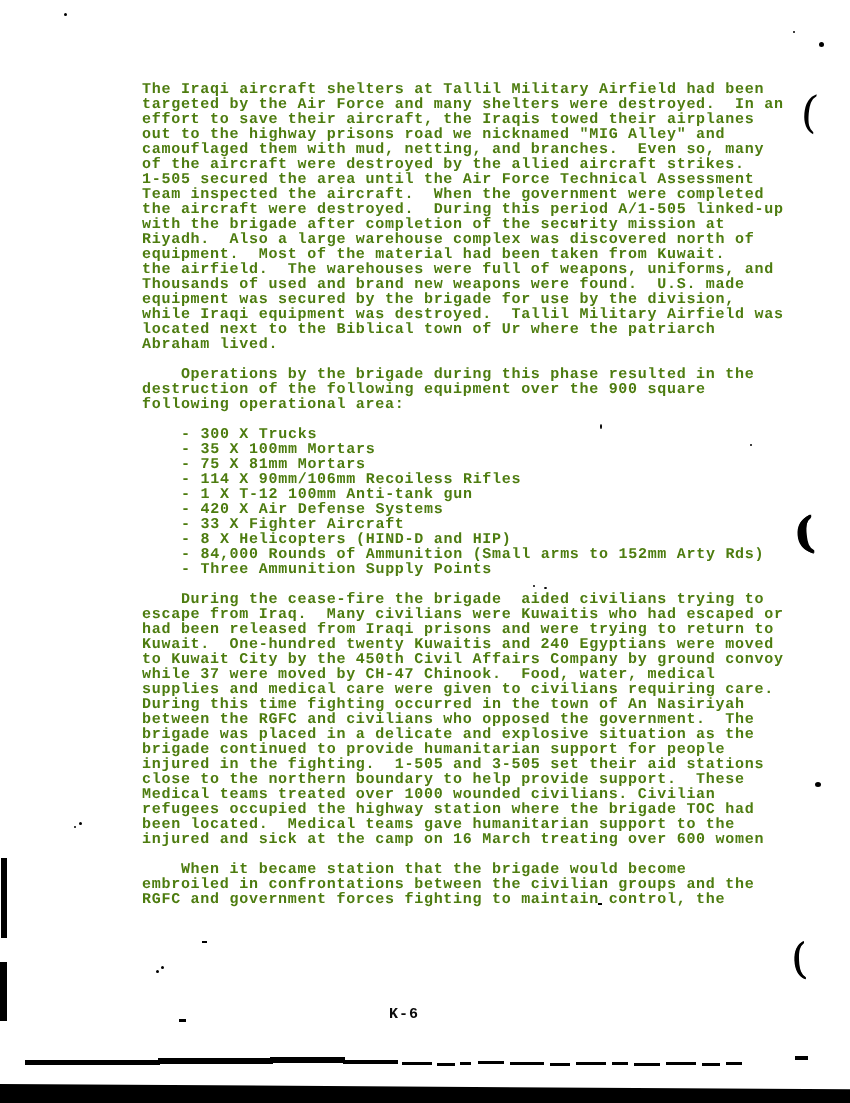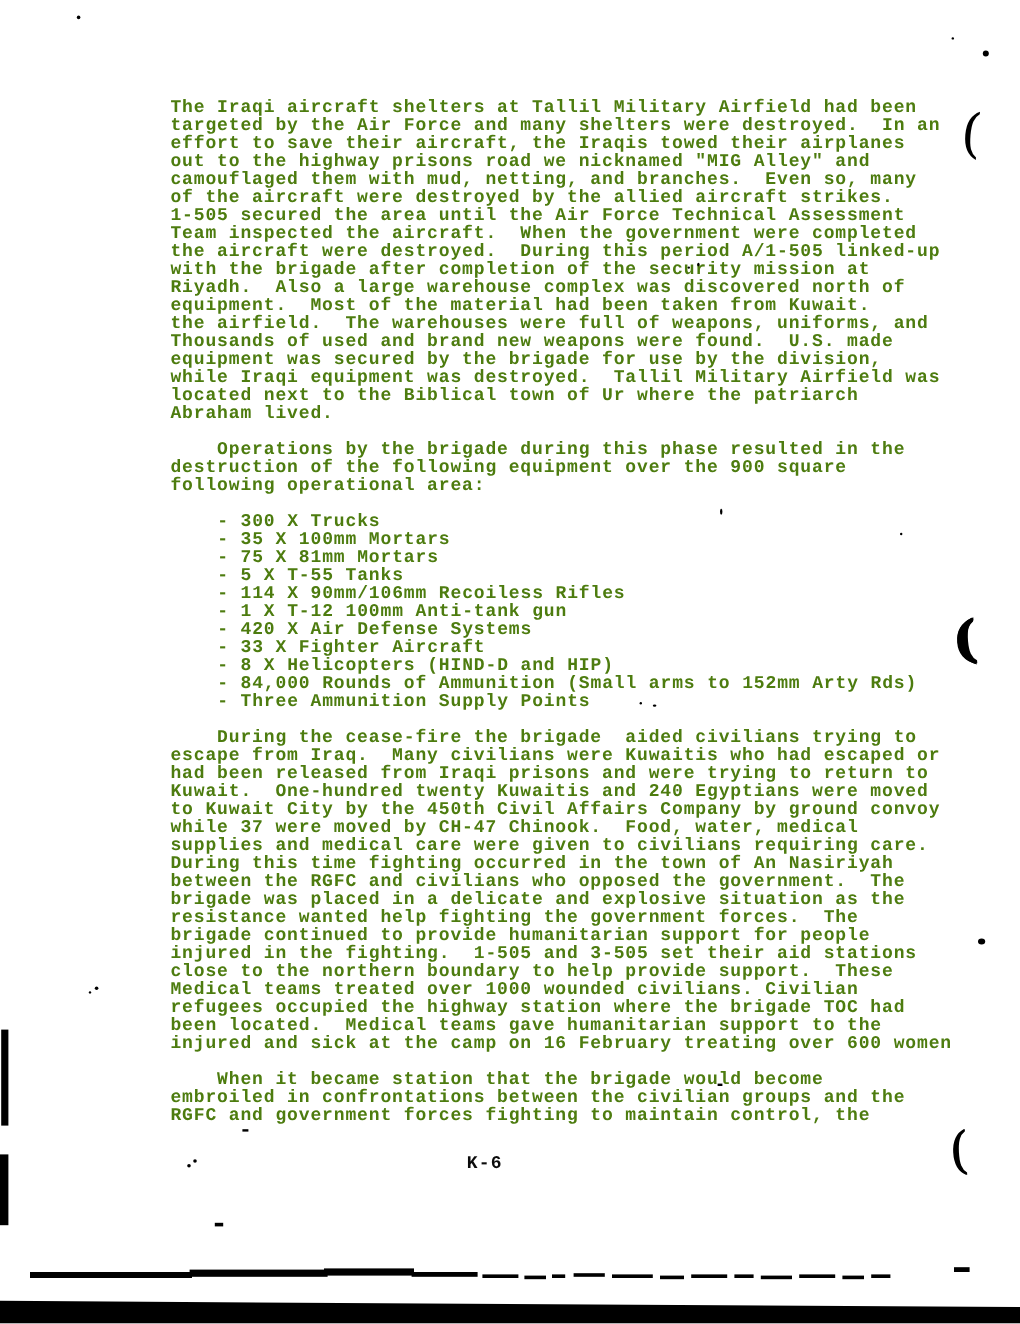--- a/index.html
+++ b/index.html
@@ -14,21 +14,21 @@
     position:absolute; left:108px; top:82px; width:690px;
     font-weight:700; font-size:15px; line-height:15px;
     letter-spacing:0.72px; color:#4d7c0f;
     text-rendering:geometricPrecision;
     margin-left:34px;
   }
   .para { margin:0 0 15px 0; }
   .line { white-space:pre; height:15px; }
   .list-item { margin-left:39px; }
   .footer {
-    position:absolute; left:389px; top:961px;
+    position:absolute; left:389px; top:1006px;
     font-weight:700; font-size:15px; letter-spacing:1px; color:#0b0b0b;
   }
   .paren {
     position:absolute; color:#000; line-height:1;
     font-family:"DejaVu Serif",serif;
   }
   .p1 { left:801px; top:90px;  font-size:44px; transform:rotate(5deg); }
   .p2 { left:794px; top:512px; font-size:42px; font-weight:bold; transform:rotate(-5deg);
         text-shadow:1px 0 #000,-0.5px 0.5px #000,0.5px 1px #000; }
   .p3 { left:791px; top:938px; font-size:42px; transform:rotate(-3deg);
@@ -76,21 +76,20 @@
     <div class="line">    Operations by the brigade during this phase resulted in the</div>
         <div class="line">destruction of the following equipment over the 900 square</div>
         <div class="line">following operational area:</div>
       </div>
 
     <div class="para">
 
     <div class="line list-item">- 300 X Trucks</div>
         <div class="line list-item">- 35 X 100mm Mortars</div>
         <div class="line list-item">- 75 X 81mm Mortars</div>
-        <div class="line list-item">- 5 X T-55 Tanks</div>
         <div class="line list-item">- 114 X 90mm/106mm Recoiless Rifles</div>
         <div class="line list-item">- 1 X T-12 100mm Anti-tank gun</div>
         <div class="line list-item">- 420 X Air Defense Systems</div>
         <div class="line list-item">- 33 X Fighter Aircraft</div>
         <div class="line list-item">- 8 X Helicopters (HIND-D and HIP)</div>
         <div class="line list-item">- 84,000 Rounds of Ammunition (Small arms to 152mm Arty Rds)</div>
         <div class="line list-item">- Three Ammunition Supply Points</div>
       </div>
 
     <div class="para">
@@ -98,28 +97,27 @@
     <div class="line">    During the cease-fire the brigade  aided civilians trying to</div>
         <div class="line">escape from Iraq.  Many civilians were Kuwaitis who had escaped or</div>
         <div class="line">had been released from Iraqi prisons and were trying to return to</div>
         <div class="line">Kuwait.  One-hundred twenty Kuwaitis and 240 Egyptians were moved</div>
         <div class="line">to Kuwait City by the 450th Civil Affairs Company by ground convoy</div>
         <div class="line">while 37 were moved by CH-47 Chinook.  Food, water, medical</div>
         <div class="line">supplies and medical care were given to civilians requiring care.</div>
         <div class="line">During this time fighting occurred in the town of An Nasiriyah</div>
         <div class="line">between the RGFC and civilians who opposed the government.  The</div>
         <div class="line">brigade was placed in a delicate and explosive situation as the</div>
-        <div class="line">resistance wanted help fighting the government forces.  The</div>
         <div class="line">brigade continued to provide humanitarian support for people</div>
         <div class="line">injured in the fighting.  1-505 and 3-505 set their aid stations</div>
         <div class="line">close to the northern boundary to help provide support.  These</div>
         <div class="line">Medical teams treated over 1000 wounded civilians. Civilian</div>
         <div class="line">refugees occupied the highway station where the brigade TOC had</div>
         <div class="line">been located.  Medical teams gave humanitarian support to the</div>
-        <div class="line">injured and sick at the camp on 16 February treating over 600 women</div>
+        <div class="line">injured and sick at the camp on 16 March treating over 600 women</div>
       </div>
 
     <div class="para">
 
     <div class="line">    When it became station that the brigade would become</div>
         <div class="line">embroiled in confrontations between the civilian groups and the</div>
         <div class="line">RGFC and government forces fighting to maintain control, the</div>
       </div>
 
   </div>

